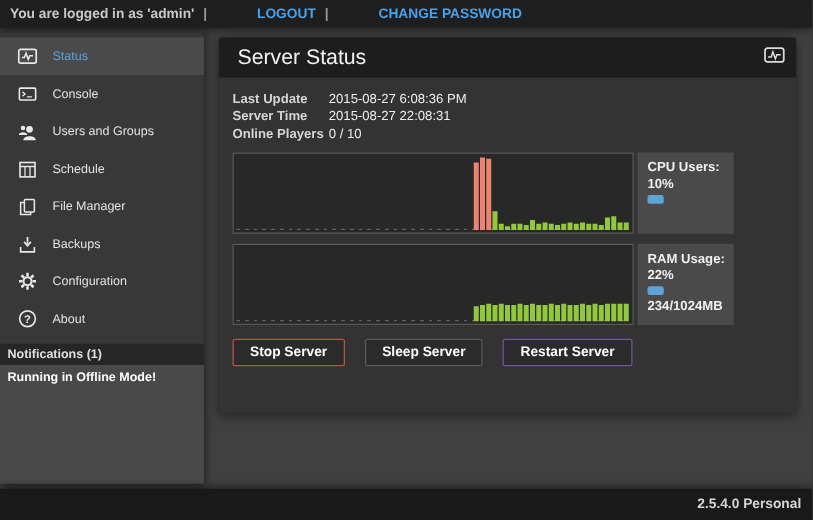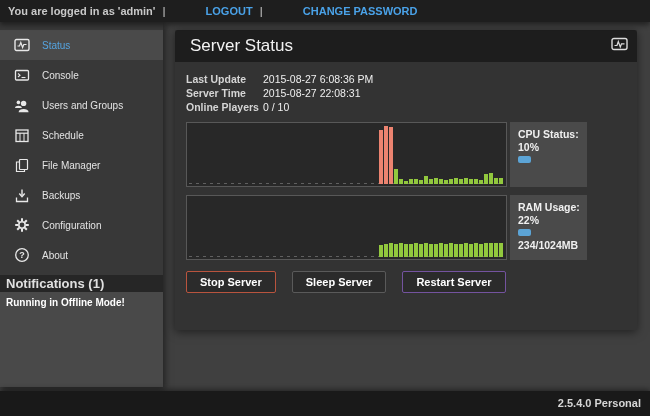--- a/index.html
+++ b/index.html
@@ -16,21 +16,21 @@
   
   .sidebar { position:absolute; left:0; top:22px; width:163px; height:365px; background:#383838;
              box-shadow:2px 2px 7px rgba(0,0,0,.5); z-index:3; display:flex; flex-direction:column; }
   .menu { padding-top:8px; }
   .mi { height:30px; display:flex; align-items:center; padding-left:13px; cursor:pointer; }
   .mi.active { background:#4a4a4a; }
   .mi-icon { width:17px; height:17px; margin-right:12px; display:flex; align-items:center; justify-content:center; flex:none; }
   .mi-label { font-size:10px; color:#e3e3e3; white-space:nowrap; }
   .mi.active .mi-label { color:var(--active,#55a4e0); }
   .notif-header { margin-top:5px; height:17px; background:#262626; color:#e0e0e0; font-weight:bold;
-                  font-size:13px; line-height:17px; padding-left:6px; }
+                  font-size:10px; line-height:17px; padding-left:6px; }
   .notif-body { flex:1; background:#494949; padding:5px 6px; color:#ececec; font-size:9px; line-height:12px; }
   .notif-title { font-weight:bold; font-size:10px; color:#ffffff; margin-bottom:1px; }
 
   
   .panel { position:absolute; left:175px; top:30px; width:462px; height:300px; background:#333333;
            box-shadow:0 2px 9px rgba(0,0,0,.5); z-index:2; }
   .panel-header { height:32px; background:#1d1d1d; border-radius:3px 3px 0 0; display:flex;
                   align-items:center; padding:0 9px 0 15px; }
   .panel-title { font-size:17px; color:#f2f2f2; flex:1; }
   .panel-body { padding:9px 11px; }
@@ -263,21 +263,21 @@
               <div class="bar" style="height: 9%; background: rgb(146, 200, 62);"></div>
               <div class="bar" style="height: 8%; background: rgb(146, 200, 62);"></div>
               <div class="bar" style="height: 6%; background: rgb(146, 200, 62);"></div>
               <div class="bar" style="height: 17%; background: rgb(146, 200, 62);"></div>
               <div class="bar" style="height: 19%; background: rgb(146, 200, 62);"></div>
               <div class="bar" style="height: 11%; background: rgb(146, 200, 62);"></div>
               <div class="bar" style="height: 10%; background: rgb(146, 200, 62);"></div>
             </div>
           </div>
         <div class="legend">
-          <div class="legend-label">CPU Status:</div>
+          <div class="legend-label">CPU Users:</div>
           <div class="legend-value">10%</div>
           <div class="legend-swatch" style="background: rgb(92, 164, 214);"></div>
           <div class="legend-detail"></div>
         </div>
       </div>
 
       <div class="chart-row">
         <div class="plot">
             <div class="bars">
               <div class="bar" style="height: 0px; background: transparent;"></div>

